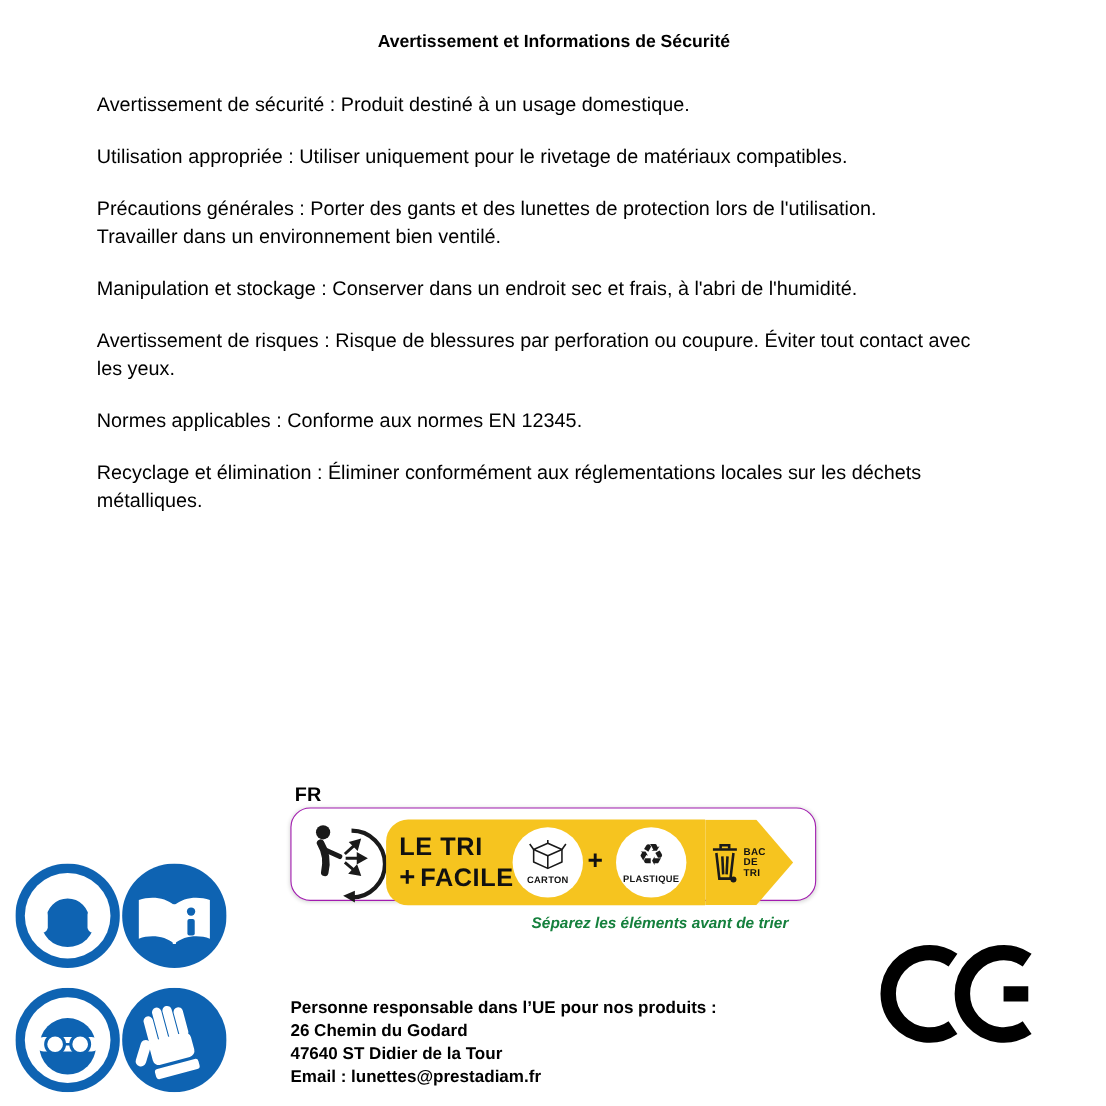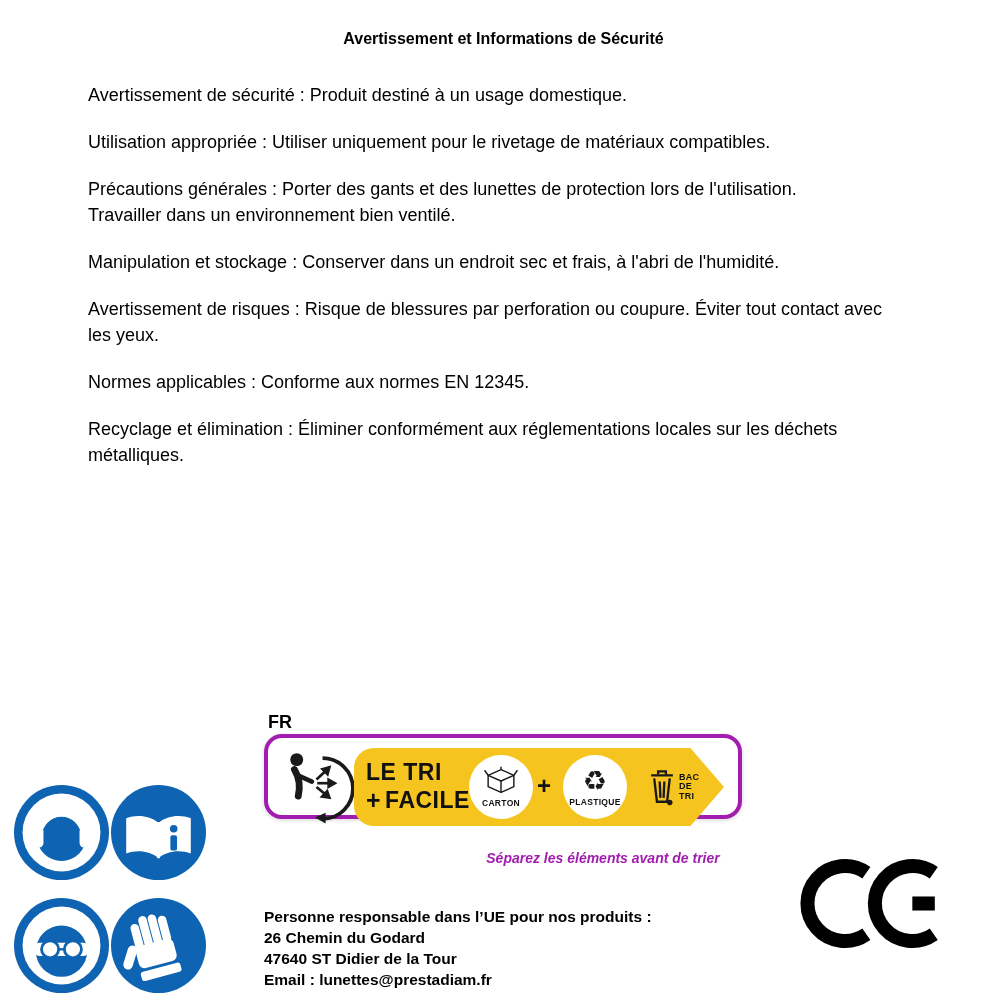--- a/index.html
+++ b/index.html
@@ -31,21 +31,21 @@
     position:absolute;left:14px;top:785px;
     display:grid;grid-template-columns:95px 95px;grid-auto-rows:95px;
     column-gap:2px;row-gap:18px;
   }
   .picto{width:95px;height:95px;color:var(--picto-blue);display:block;}
 
   
   .fr-label{position:absolute;left:268px;top:712px;font-size:18px;font-weight:bold;}
   .sort-box{
     position:absolute;left:264px;top:734px;width:478px;height:85px;
-    background:#fff;border:4px solid #a21caf;border-radius:18px;
+    background:#fff;border:1px solid #a21caf;border-radius:18px;
     box-shadow:0 1px 4px rgba(0,0,0,.18);
   }
   .triman{position:absolute;left:12px;top:10px;width:76px;height:78px;}
   .banner{
     position:absolute;left:86px;top:10px;width:290px;height:78px;
     background:var(--accent);border-radius:20px 0 0 20px;
   }
   .headline{position:absolute;left:12px;top:11px;color:#111;}
   .hl1{font-size:23px;font-weight:bold;letter-spacing:.5px;line-height:26px;}
   .hl2{font-size:23px;font-weight:bold;letter-spacing:.5px;line-height:26px;margin-top:2px;display:flex;align-items:center;}
@@ -63,21 +63,21 @@
   .arrow{
     position:absolute;left:376px;top:10px;width:80px;height:78px;
     background:var(--accent);
     clip-path:polygon(0 0,58% 0,100% 50%,58% 100%,0 100%);
     display:flex;align-items:center;gap:3px;padding:6px 28px 6px 4px;
   }
   .bin-icon{width:28px;height:42px;flex:none;}
   .bin-text{font-size:9px;font-weight:bold;line-height:9.5px;letter-spacing:.2px;color:#111;}
   .caption{
     position:absolute;left:205px;top:96px;width:260px;text-align:center;
-    font-size:14px;font-weight:bold;font-style:italic;color:#a21caf;margin-top:16px;
+    font-size:14px;font-weight:bold;font-style:italic;color:#15803d;
   }
 
   .responsible{
     position:absolute;left:264px;top:906px;width:478px;
     font-size:15.5px;font-weight:bold;line-height:21px;
   }
 
   .ce{position:absolute;left:798px;top:852px;width:150px;height:103px;}
 </style>
 </head>

